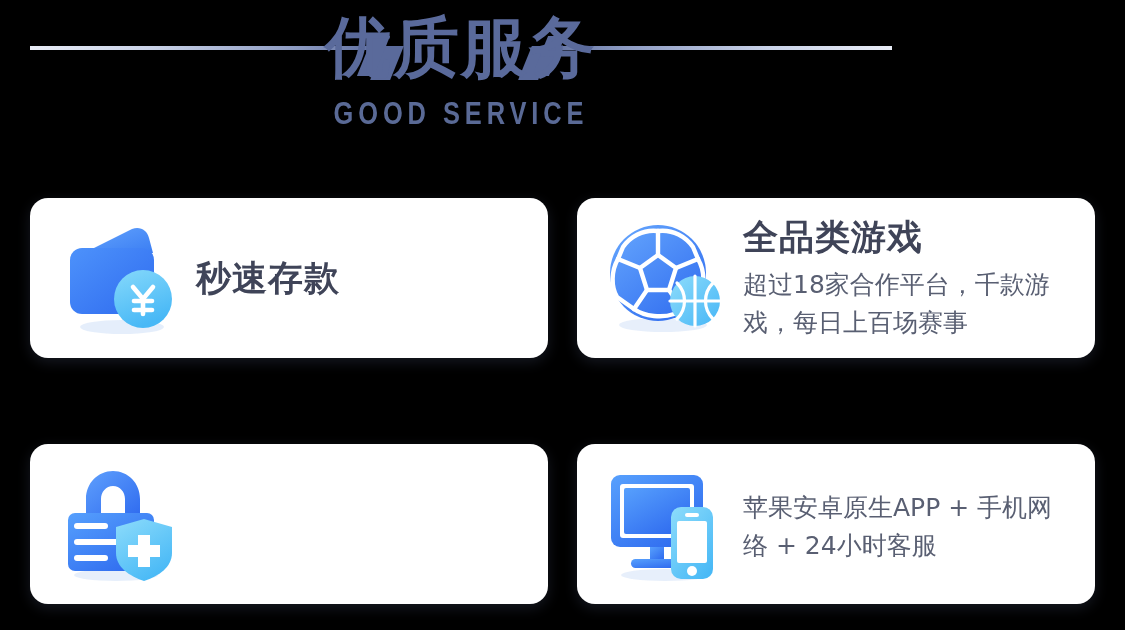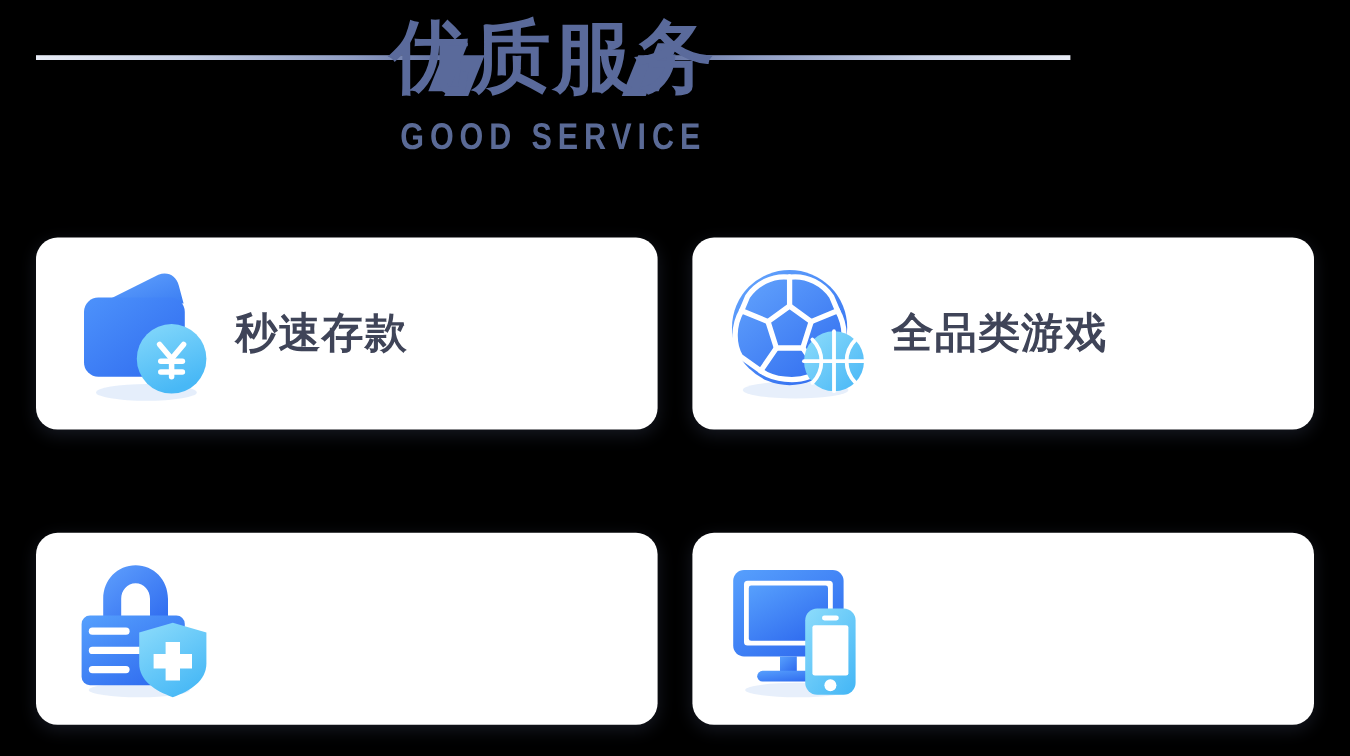--- a/index.html
+++ b/index.html
@@ -209,20 +209,21 @@
           <g fill="none" stroke="#ffffff" stroke-width="3.2" stroke-linecap="round">
             <path d="M92 61 V111"></path>
             <path d="M67 86 H117"></path>
             <path d="M74 68 C84 78 84 94 74 104"></path>
             <path d="M110 68 C100 78 100 94 110 104"></path>
           </g>
         </svg>
       </div>
       <div class="card-text">
         <div class="card-title">全品类游戏</div>
+        <div class="card-desc two-line">超过18家合作平台，千款游戏，每日上百场赛事</div>
       </div>
     </div>
 
     <div class="card">
       <div class="card-icon">
         <svg class="icon-svg" viewBox="0 0 126 126" xmlns="http://www.w3.org/2000/svg">
           <defs>
             <linearGradient id="lg" x1="0" y1="0" x2="1" y2="1">
               <stop offset="0" stop-color="#5fa0fd"></stop>
                 <stop offset="1" stop-color="#2f6bef"></stop>
@@ -269,17 +270,18 @@
           <rect x="21" y="27" width="66" height="46" rx="2" fill="url(#mg)"></rect>
           <rect x="47" y="86" width="14" height="14" fill="url(#mg)"></rect>
           <rect x="28" y="98" width="52" height="9" rx="4.5" fill="url(#mg)"></rect>
           <rect x="68" y="46" width="42" height="72" rx="10" fill="url(#pg)"></rect>
           <rect x="74" y="60" width="30" height="42" rx="2" fill="#ffffff"></rect>
           <rect x="82" y="52" width="14" height="4" rx="2" fill="#ffffff"></rect>
           <circle cx="89" cy="110" r="5" fill="#ffffff"></circle>
         </svg>
       </div>
       <div class="card-text">
+        <div class="card-desc two-line">苹果安卓原生APP + 手机网络 + 24小时客服</div>
       </div>
     </div>
 
   </div>
 </div>
 
 </body></html>

